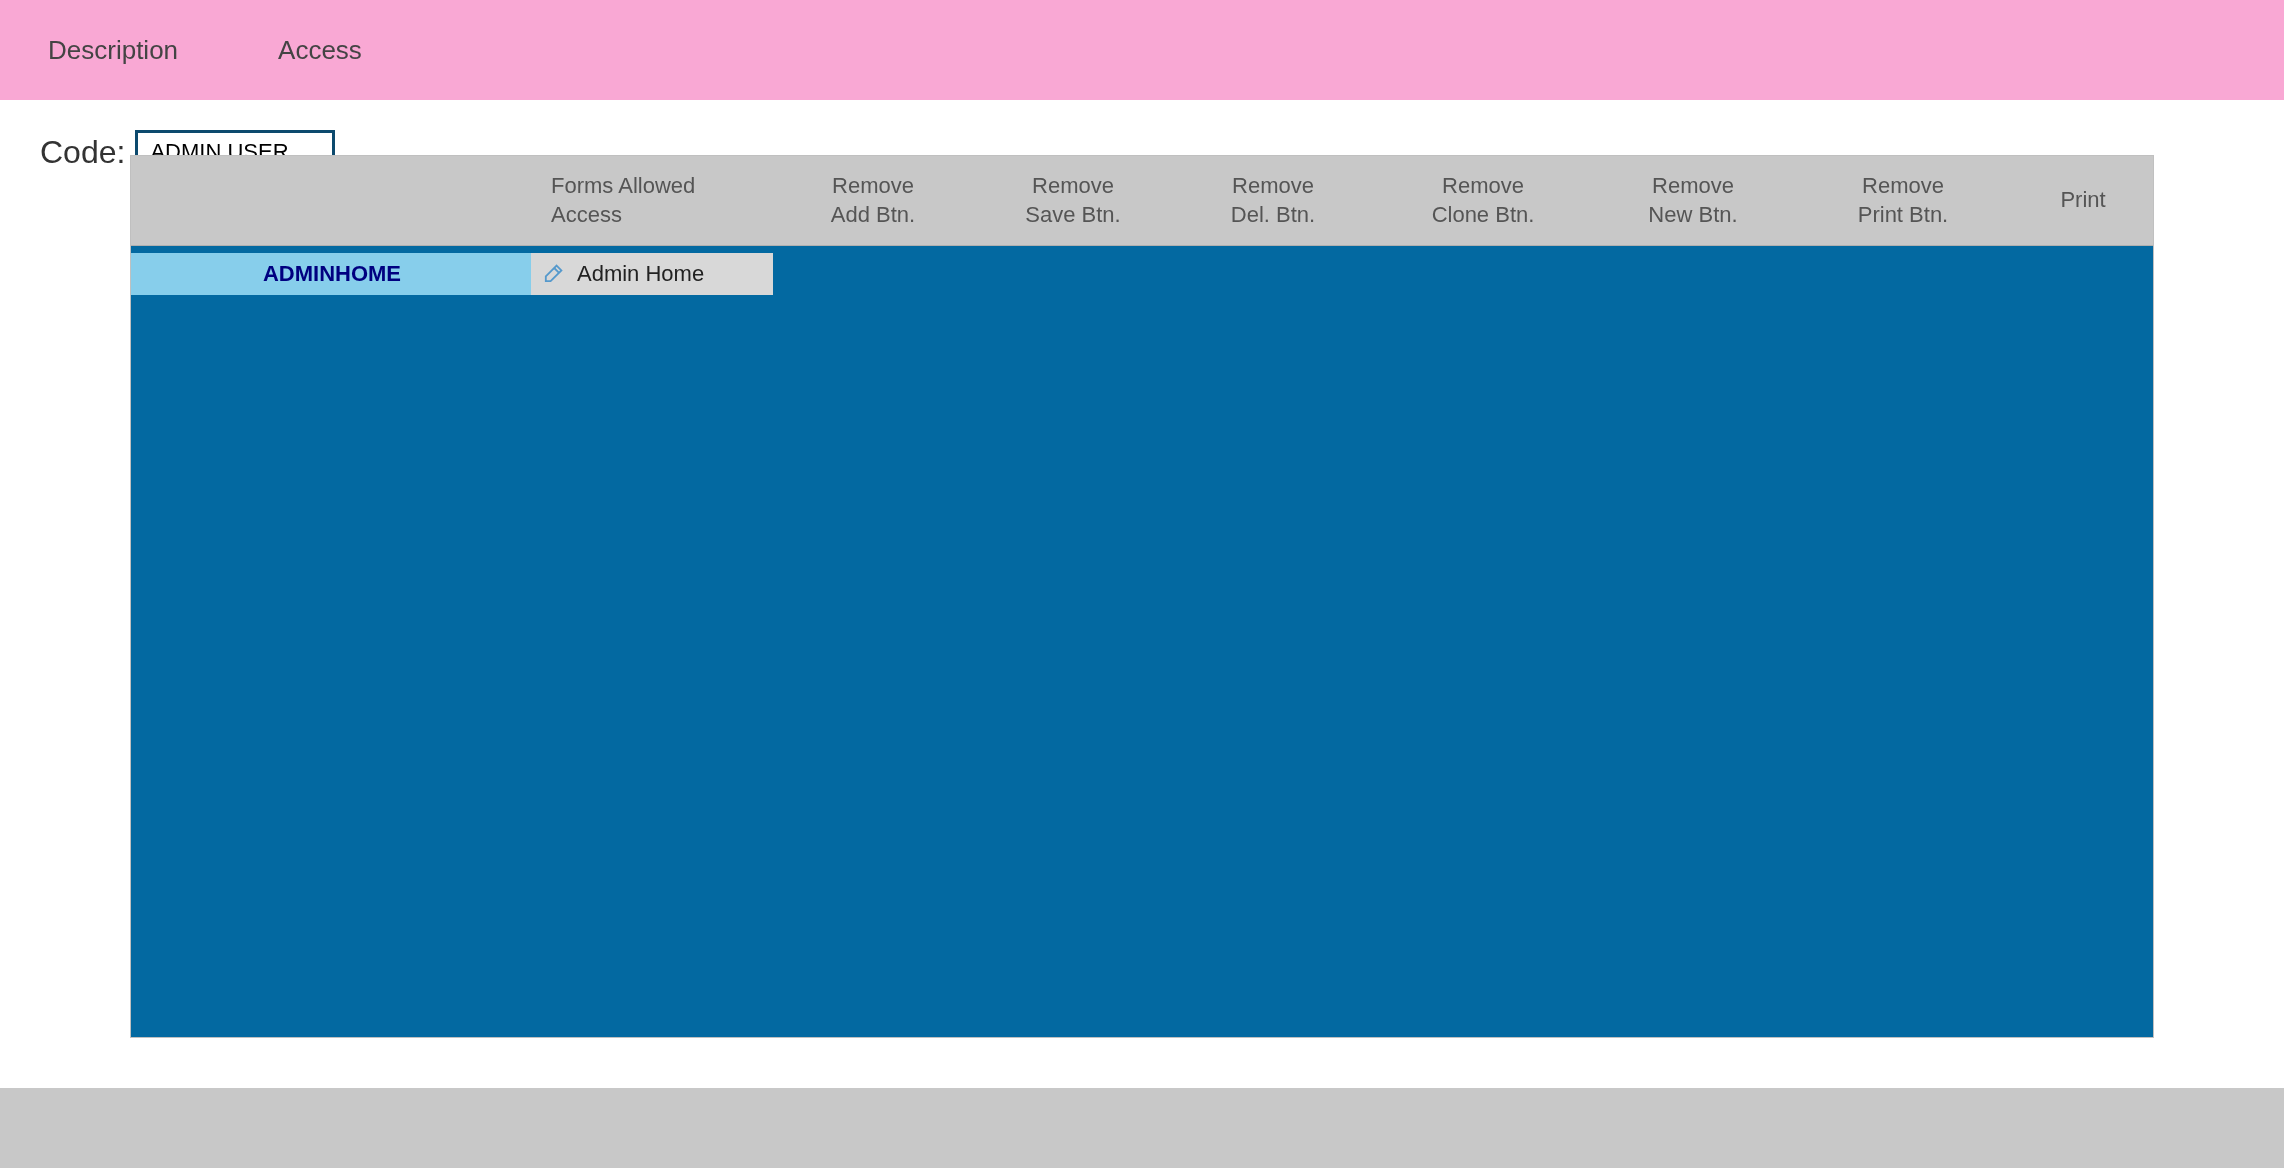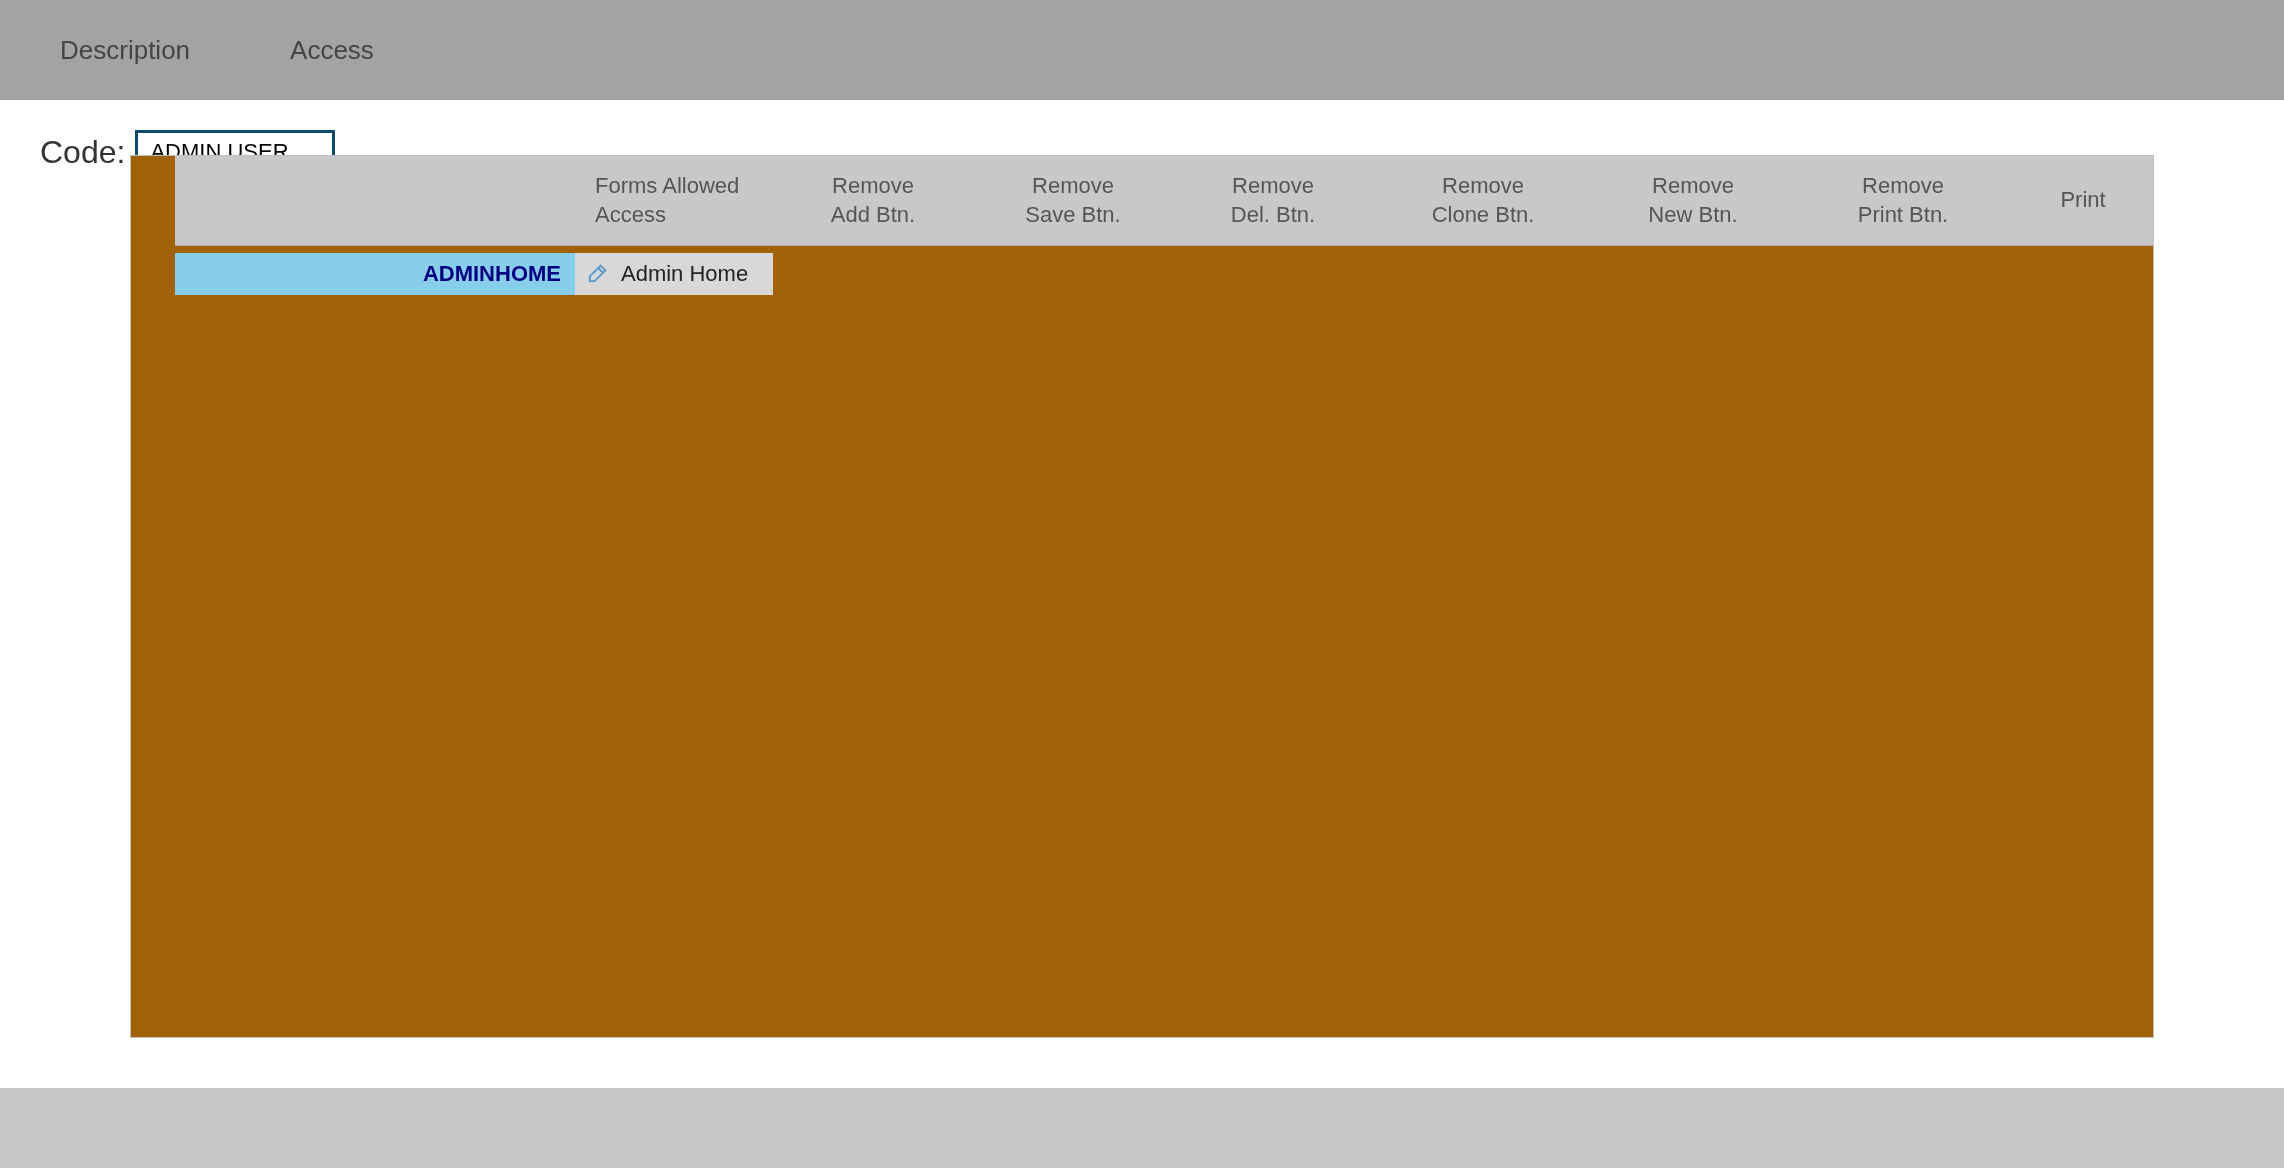--- a/index.html
+++ b/index.html
@@ -18,24 +18,24 @@
       position: relative;
     }
 
     
     .top-tab-bar {
       position: absolute;
       top: 0;
       left: 0;
       width: 100%;
       height: 100px;
-      background: #a3a3a3;
+      background: #f9a8d4;
       display: flex;
       align-items: center;
-      padding: 0 40px;
+      padding: 0 28px;
       gap: 60px;
     }
 
     .tab-item {
       font-size: 26px;
       color: #444444;
       padding: 10px 20px;
       cursor: pointer;
     }
 
@@ -65,23 +65,22 @@
       width: 200px;
     }
 
     
     .main-panel {
       position: absolute;
       top: 155px;
       left: 130px;
       right: 130px;
       bottom: 130px;
-      background: #a16207;
+      background: #0369a1;
       border: 1px solid #c0c0c0;
-      padding-left: 44px;
     }
 
     
     .table-header {
       display: grid;
       grid-template-columns: 400px 1fr 200px 200px 200px 220px 200px 220px 140px;
       background: #c8c8c8;
       border-bottom: 1px solid #b0b0b0;
       padding: 10px 0;
       min-height: 80px;
@@ -113,21 +112,21 @@
       padding: 8px 14px;
       font-size: 22px;
       color: #222;
       text-align: center;
     }
 
     .td-cell.code-cell {
       background: #87ceeb;
       color: #000080;
       font-weight: bold;
-      text-align: right;
+      text-align: center;
       padding-left: 16px;
     }
 
     .td-cell.name-cell {
       display: flex;
       align-items: center;
       gap: 12px;
       text-align: right;
       padding-left: 10px;
       background: #d8d8d8;

